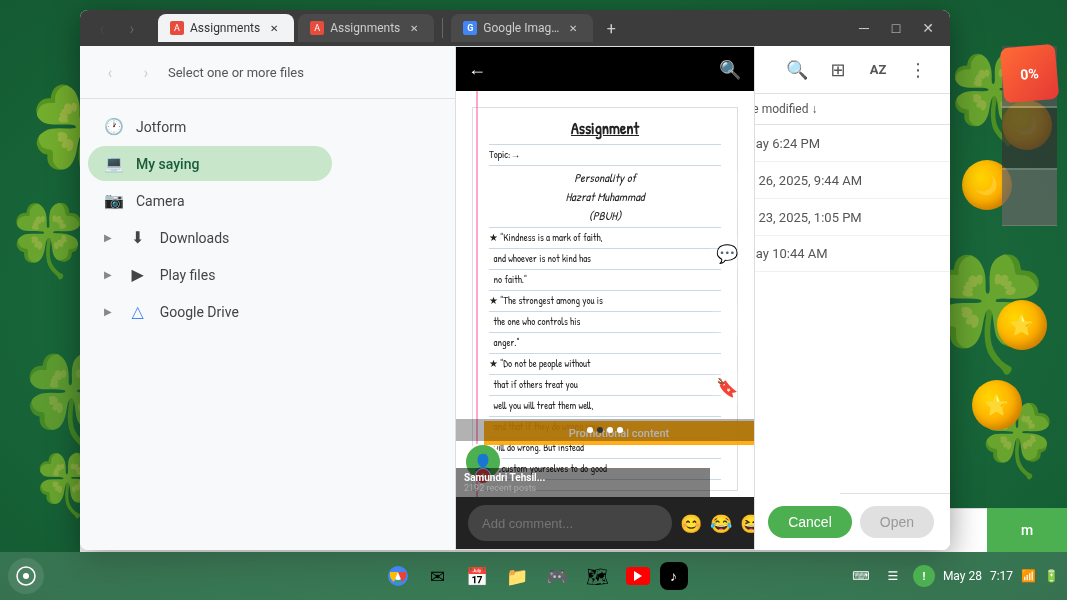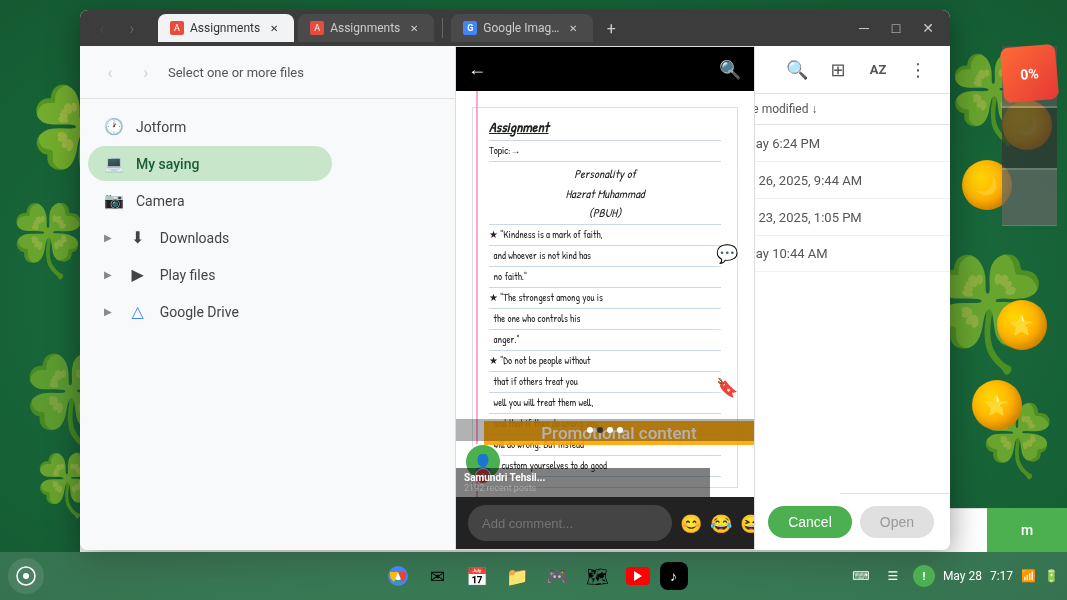--- a/index.html
+++ b/index.html
@@ -418,26 +418,25 @@
       background: white;
       border: 1px solid #ddd;
       padding: 8px 16px;
       font-family: 'Patrick Hand', cursive;
       font-size: 11px;
       line-height: 1.6;
       color: #222;
     }
 
     .handwritten-title {
-      text-align: left;
-      font-size: 14px;
+      text-align: center;
+      font-size: 16px;
       font-weight: bold;
       margin-bottom: 6px;
       text-decoration: underline;
-      font-style: italic;
     }
 
     .handwritten-subtitle {
       text-align: center;
       font-size: 12px;
       margin-bottom: 10px;
     }
 
     .handwritten-line {
       margin-bottom: 3px;
@@ -520,21 +519,21 @@
     .promotional-banner {
       position: absolute;
       bottom: 52px;
       left: 0;
       right: 0;
       height: 24px;
       background: rgba(255,165,0,0.9);
       display: flex;
       align-items: center;
       justify-content: center;
-      font-size: 17px;
+      font-size: 11px;
       color: white;
       font-weight: 500;
       margin-left: 28px;
     }
 
     
     .jotform-bar {
       position: absolute;
       bottom: 48px;
       left: 80px;

